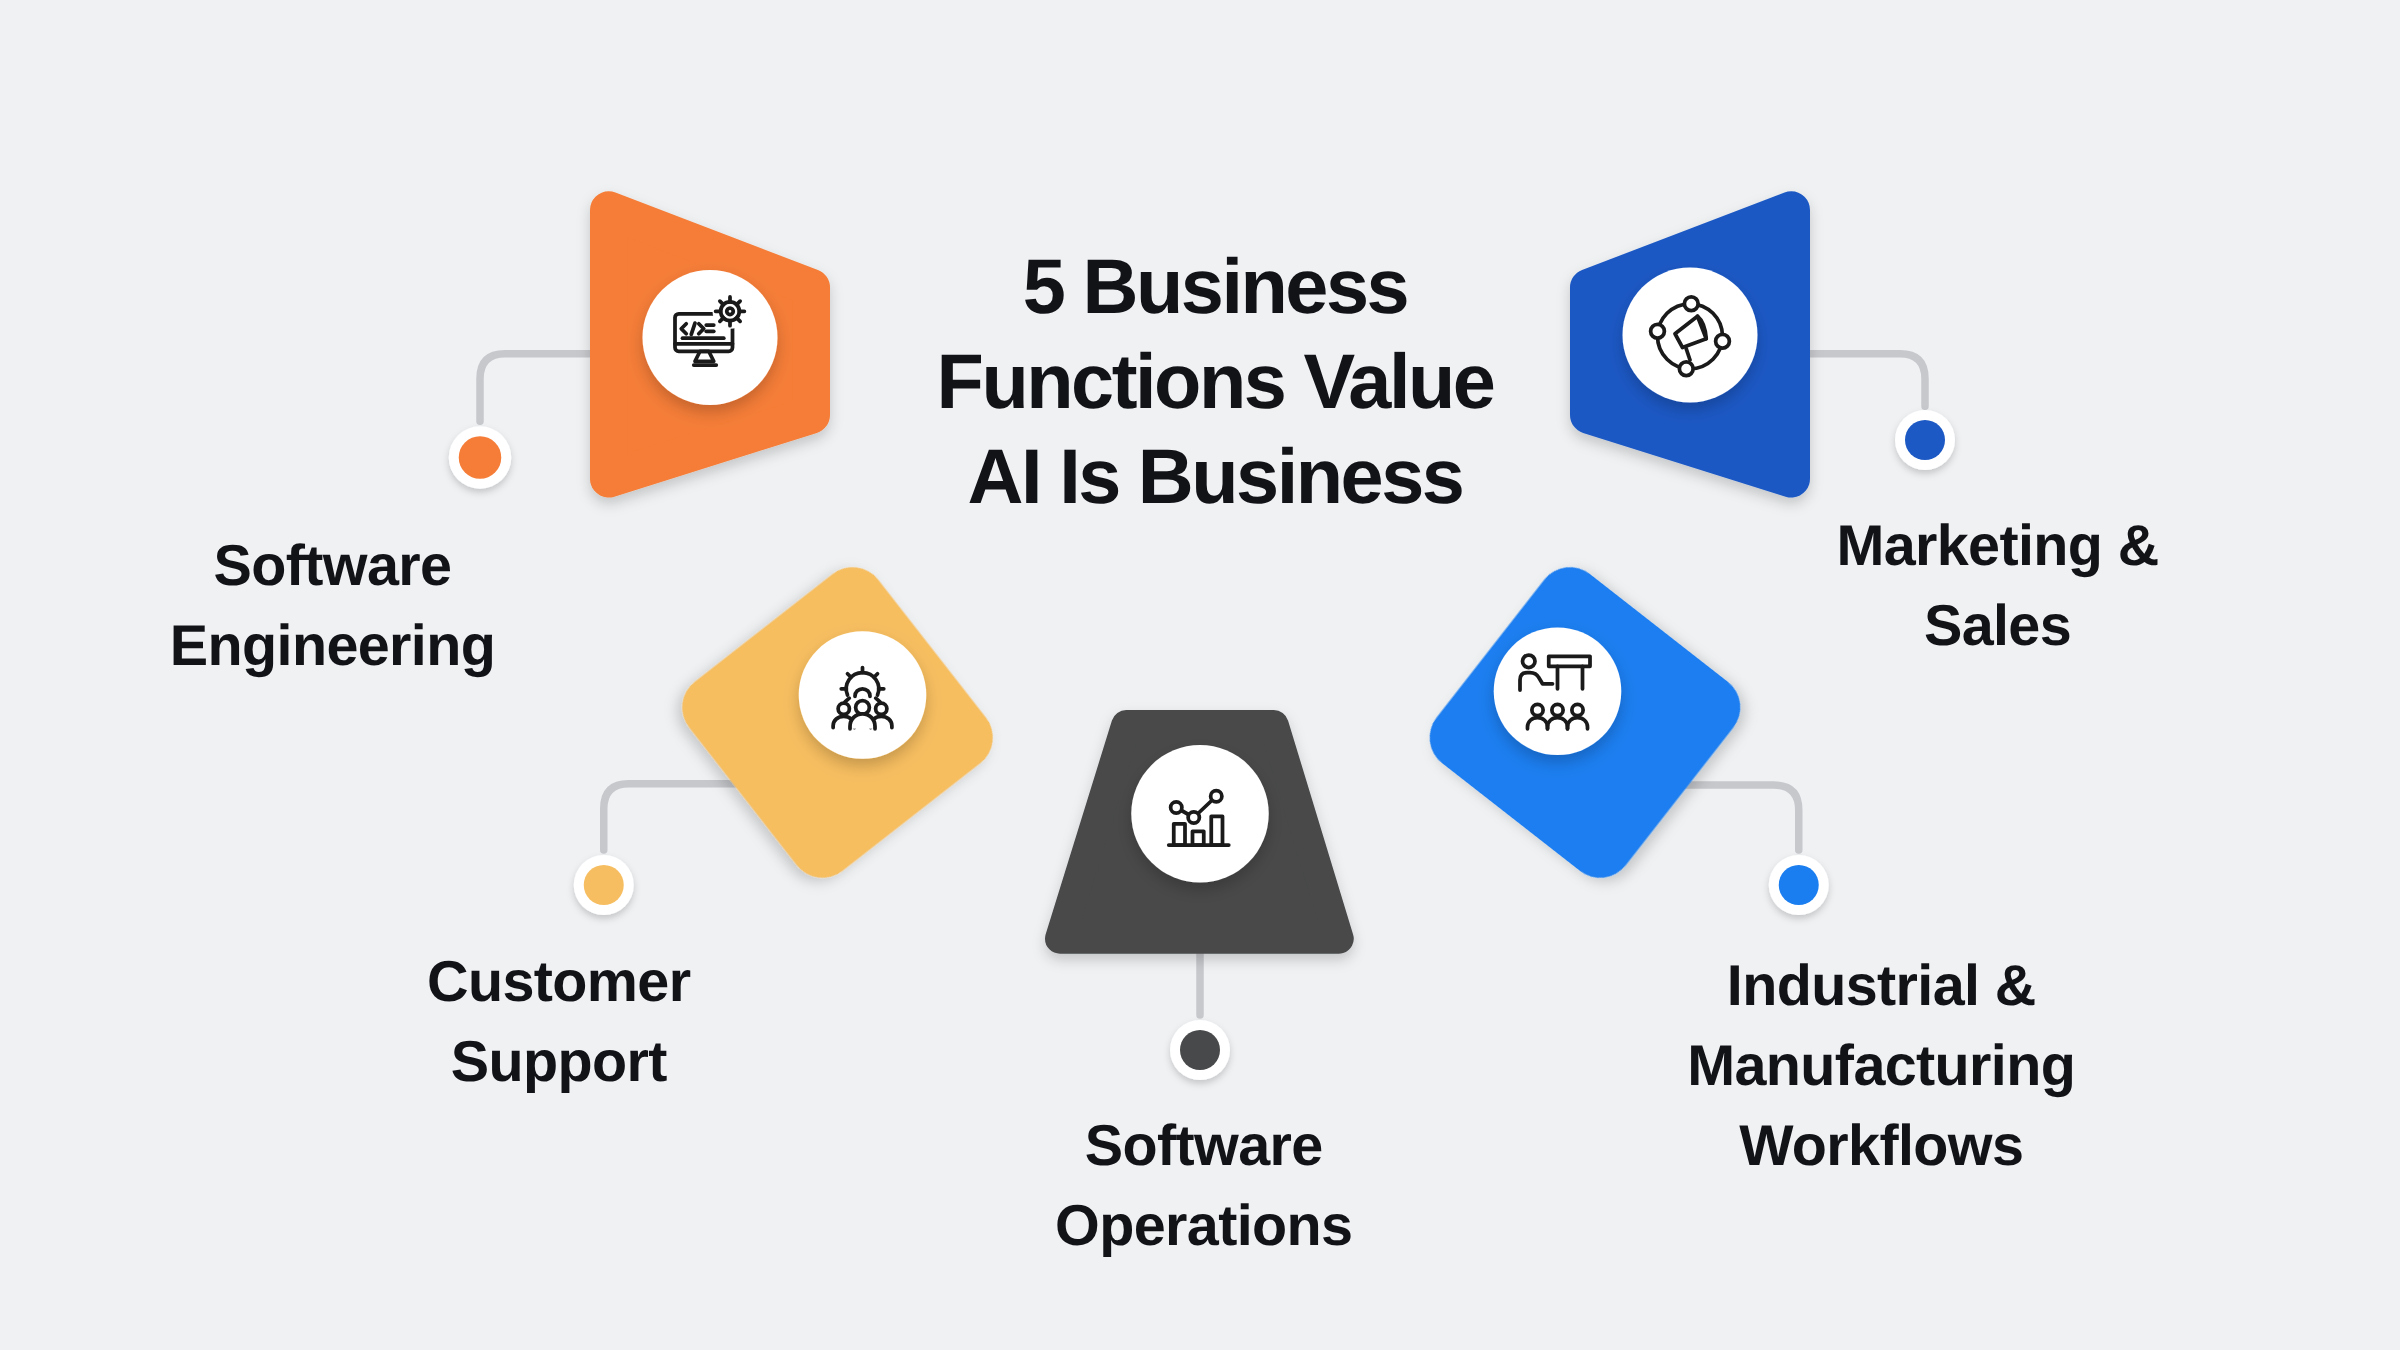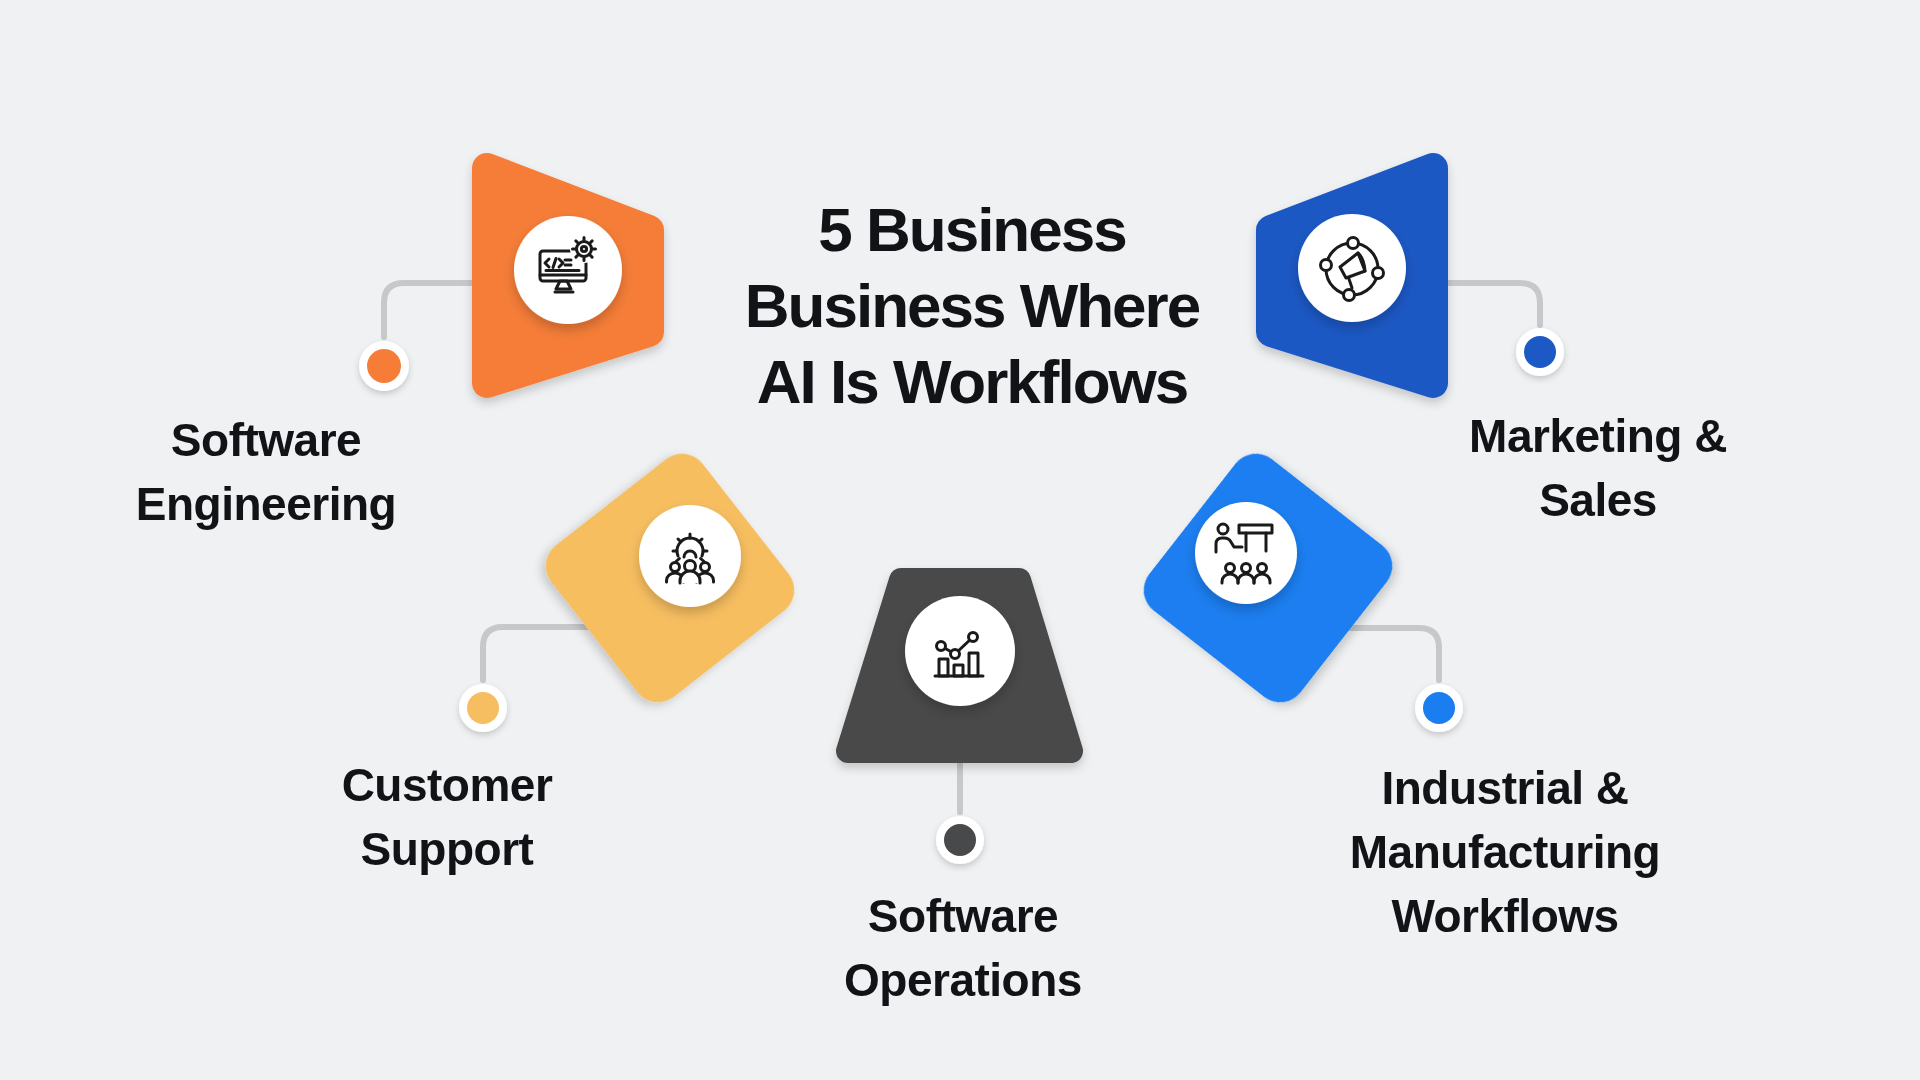--- a/index.html
+++ b/index.html
@@ -17,21 +17,21 @@
   .title{
     position:absolute;left:692px;top:150px;width:560px;
     font-size:62px;line-height:76px;font-weight:700;letter-spacing:-2px;
     text-align:center;color:var(--text-color);
   }
   .fn-label{
     position:absolute;
     font-size:46px;line-height:64px;font-weight:700;letter-spacing:-0.5px;
     text-align:center;color:var(--text-color);
   }
-  .fn-label.software{left:96px;top:408px;width:340px;}
+  .fn-label.software{left:96px;top:420px;width:340px;}
   .fn-label.marketing{left:1428px;top:404px;width:340px;}
   .fn-label.support{left:277px;top:753px;width:340px;}
   .fn-label.industrial{left:1315px;top:756px;width:380px;}
   .fn-label.operations{left:793px;top:884px;width:340px;}
 </style>
 </head>
 <body style="background: rgb(239, 241, 243);">
 
 <div class="stage">
 
@@ -157,22 +157,22 @@
       </g>
       <g>
         <circle cx="960" cy="840" r="24" filter="url(#shadowDot)" fill="#FFFFFF"></circle>
         <circle cx="960" cy="840" r="16" fill="#48494A"></circle>
       </g>
     </g>
   </svg>
 
   <h1 class="title">
     <div>5 Business</div>
-    <div>Business Where</div>
-    <div>AI Is Workflows</div>
+    <div>Functions Value</div>
+    <div>AI Is Business</div>
   </h1>
 
   <div class="fn-label software">Software Engineering</div>
   <div class="fn-label marketing">Marketing &amp; Sales</div>
   <div class="fn-label support">Customer Support</div>
   <div class="fn-label industrial">Industrial &amp; Manufacturing Workflows</div>
   <div class="fn-label operations">Software Operations</div>
 
 </div>
 

